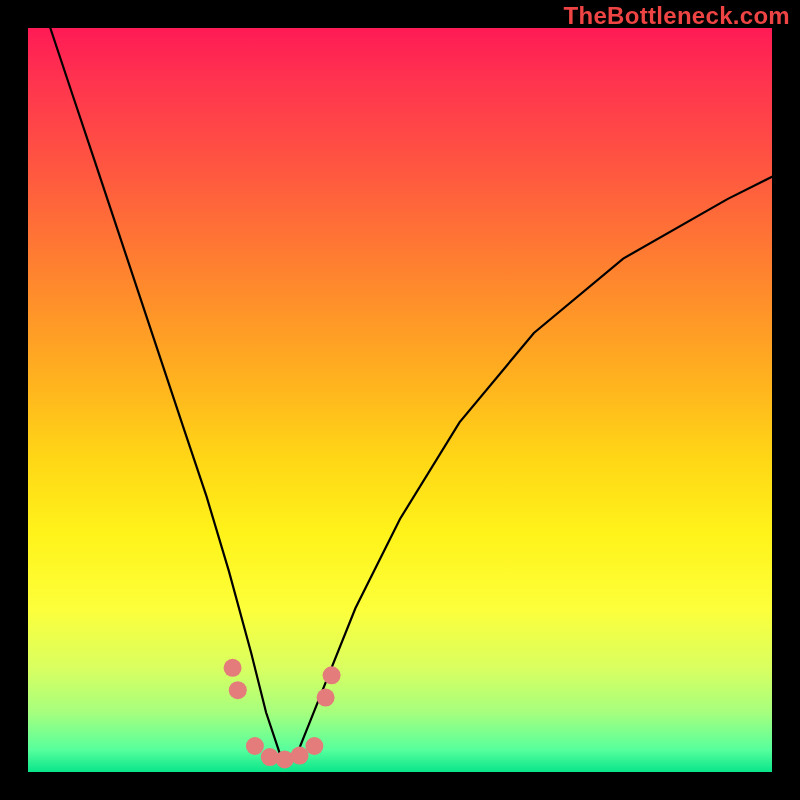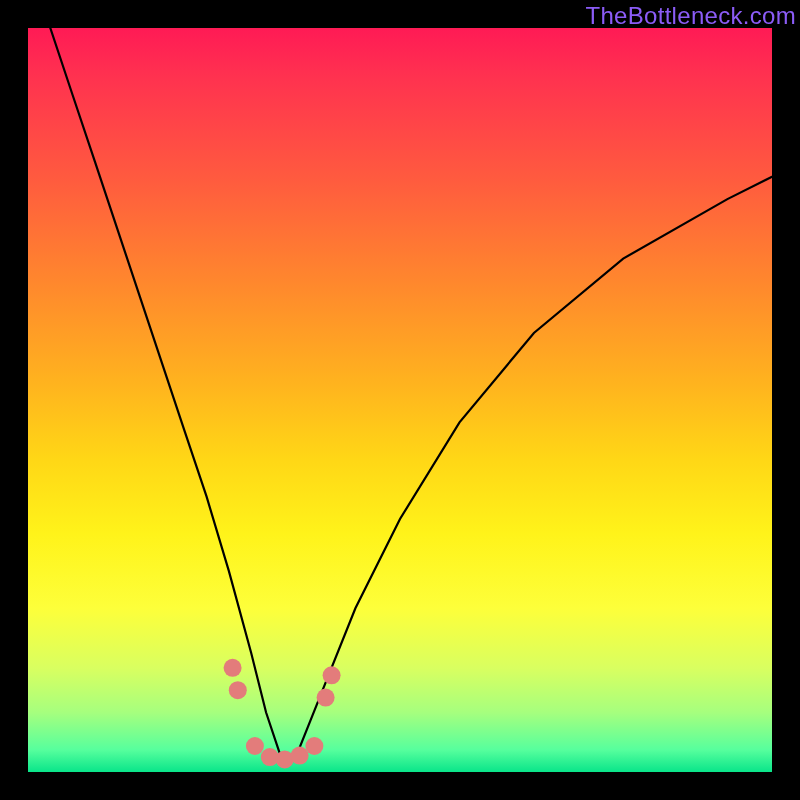--- a/index.html
+++ b/index.html
@@ -41,24 +41,24 @@
       #fdff3a 78%,
       #d9ff60 86%,
       #a6ff7e 92%,
       #57ff9d 97%,
       #09e58a 100%
     );
   }
   .watermark {
     position: absolute;
     top: 2px;
-    right: 4px;
-    color: #8b5cf6;
+    right: 10px;
+    color: #ef4444;
     font-size: 24px;
-    font-weight: 400;
+    font-weight: 700;
     letter-spacing: 0.3px;
     user-select: none;
   }
   svg.curve {
     position: absolute;
     left: 0; top: 0;
     width: 744px;
     height: 744px;
   }
 </style>

